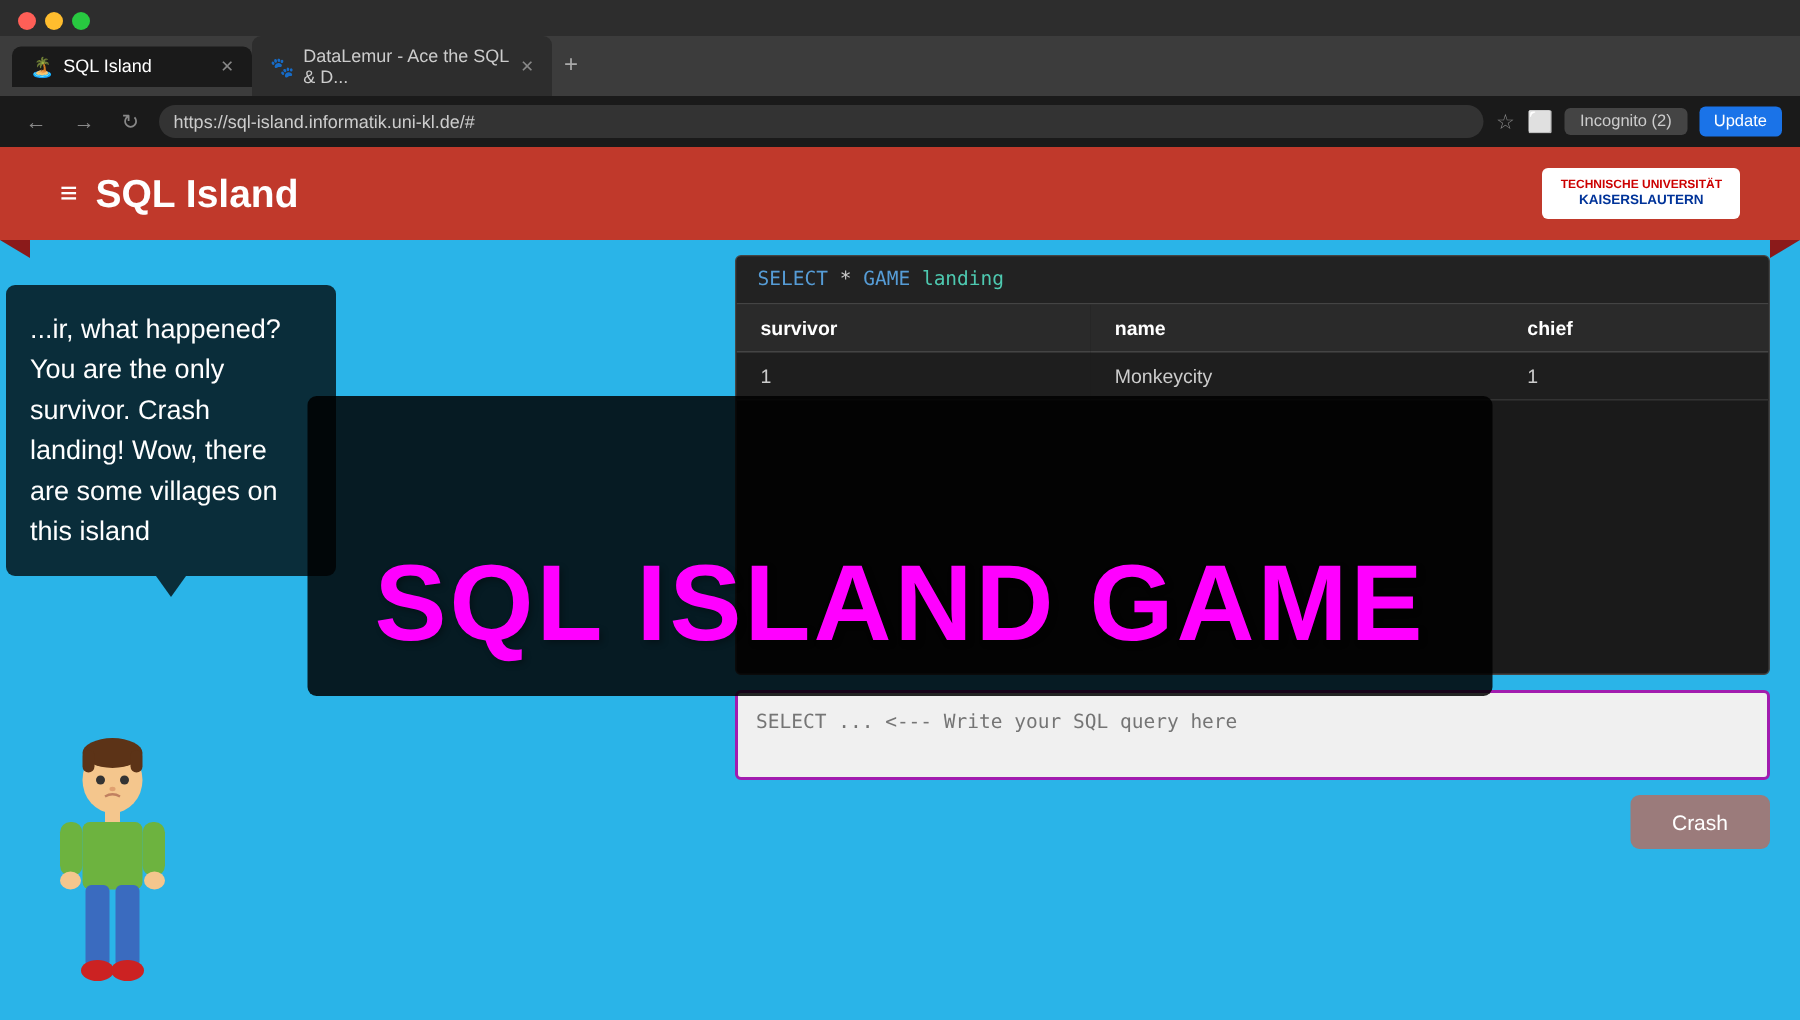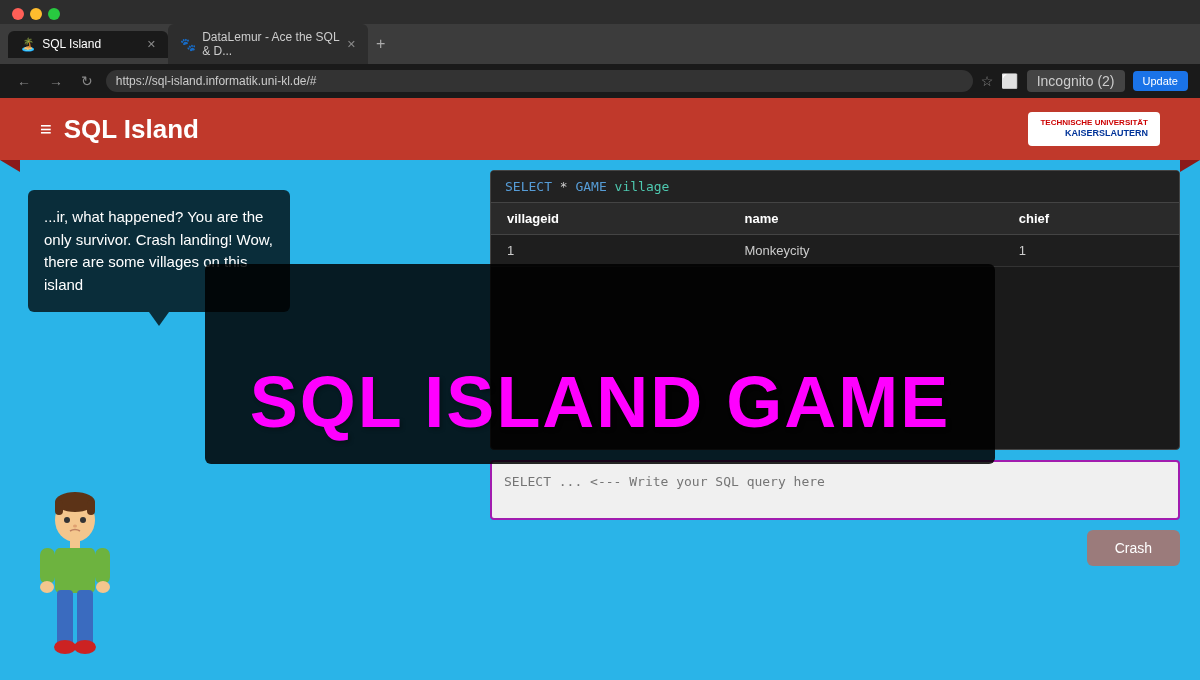--- a/index.html
+++ b/index.html
@@ -44,21 +44,21 @@
     .nav-btn {
       background: none; border: none; color: #888; font-size: 14px; cursor: pointer; padding: 2px 5px;
     }
     .url-bar {
       flex: 1; background: #333; border: none; color: #ccc;
       padding: 4px 10px; border-radius: 14px; font-size: 12px; outline: none;
     }
     .star-icon { color: #888; font-size: 14px; }
     .incognito-btn {
       background: #444; color: #ccc; border: none;
-      padding: 3px 10px; border-radius: 4px; font-size: 14px; cursor: pointer;
+      padding: 3px 10px; border-radius: 4px; font-size: 11px; cursor: pointer;
     }
     .update-btn {
       background: #1a73e8; color: white; border: none;
       padding: 4px 10px; border-radius: 4px; font-size: 11px; cursor: pointer;
     }
 
     
     .page-content {
       width: 100%;
       height: calc(680px - 90px);
@@ -84,21 +84,21 @@
     .header-icon {
       color: white; font-size: 20px;
     }
     .header-title {
       color: white; font-size: 26px; font-weight: bold;
     }
     .header-logo {
       background: white;
       padding: 6px 12px;
       border-radius: 4px;
-      text-align: right;
+      text-align: center;
       font-size: 9px;
       font-weight: bold;
       color: #003399;
       line-height: 1.3;
     }
     .logo-top { color: #cc0000; font-size: 8px; }
     .logo-bottom { color: #003399; font-size: 9px; font-weight: bold; }
 
     
     .banner-ribbon-left, .banner-ribbon-right {
@@ -131,27 +131,27 @@
       position: relative;
       padding: 20px;
     }
 
     
     .story-box {
       background: rgba(0,0,0,0.75);
       color: white;
       padding: 16px;
       border-radius: 6px;
-      font-size: 15px;
+      font-size: 18px;
       line-height: 1.5;
-      width: 262px;
+      width: 220px;
       margin-top: 10px;
       position: absolute;
       top: 20px;
-      left: 28px;
+      left: 4px;
     }
     .story-arrow {
       position: absolute;
       bottom: -14px;
       left: 50%;
       transform: translateX(-50%);
       width: 0; height: 0;
       border-top: 14px solid rgba(0,0,0,0.75);
       border-left: 10px solid transparent;
       border-right: 10px solid transparent;
@@ -393,26 +393,26 @@
       </div>
     </div>
 
     <div class="right-panel">
 
       <div class="sql-result-panel">
         <div class="sql-query-header">
           <span class="sql-keyword">SELECT</span>
           <span> * </span>
           <span class="sql-keyword">GAME</span>
-          <span class="sql-table"> village</span>
+          <span class="sql-table"> landing</span>
         </div>
         <table class="result-table">
           <thead>
             <tr>
-              <th>villageid</th>
+              <th>survivor</th>
               <th>name</th>
               <th>chief</th>
             </tr>
           </thead>
           <tbody>
             <tr>
               <td>1</td>
               <td>Monkeycity</td>
               <td>1</td>
             </tr>

